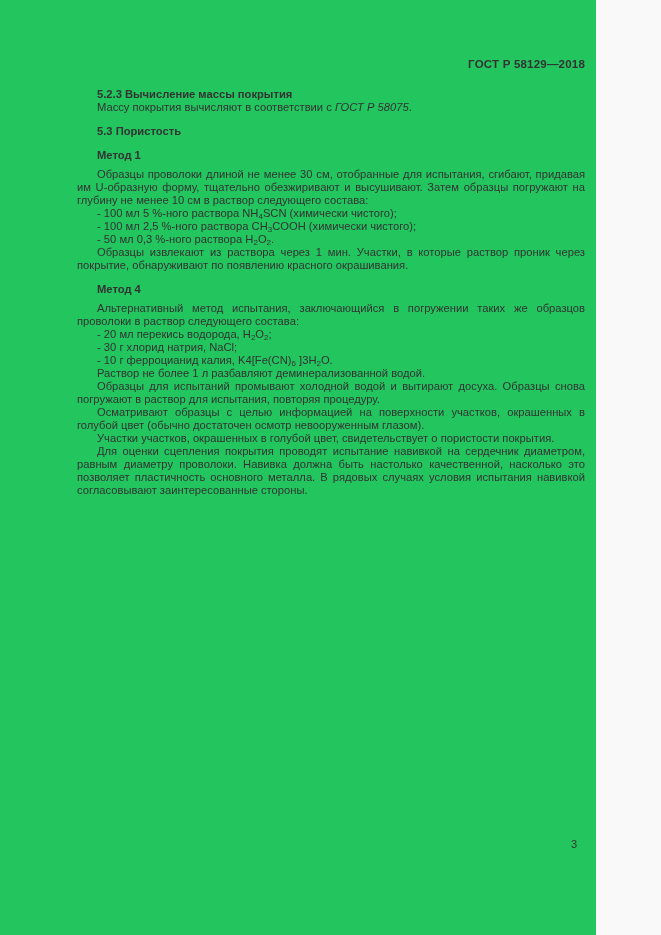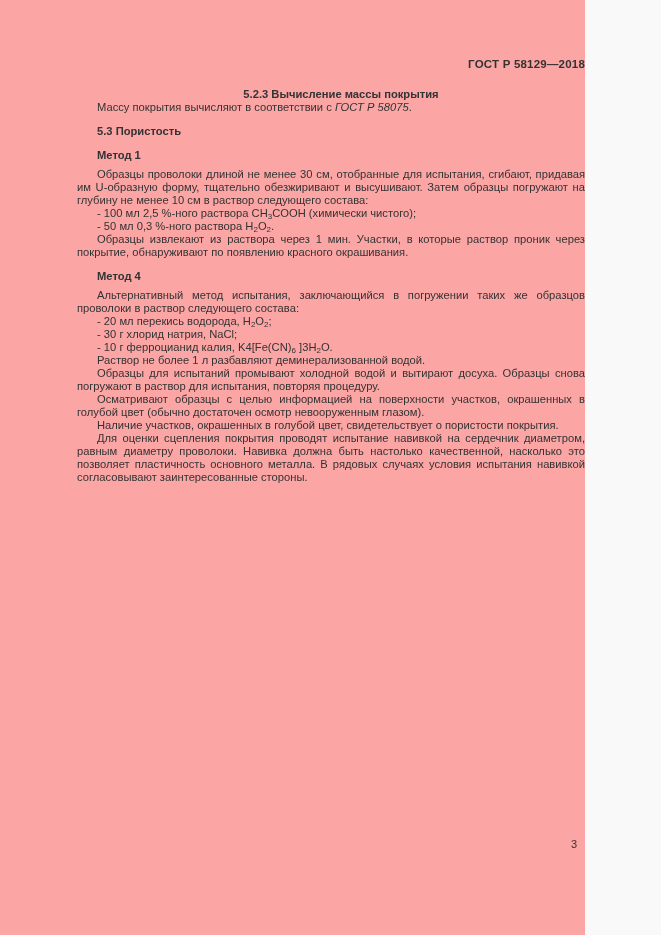--- a/index.html
+++ b/index.html
@@ -5,22 +5,23 @@
   html, body { margin: 0; padding: 0; }
   body {
     width: 661px; height: 935px;
     background: #f9f9f9;
     font-family: "Liberation Sans", "DejaVu Sans", sans-serif;
     color: #333333;
   }
   .page {
     position: relative;
     width: 585px; height: 935px;
-    background: #fca5a5;
+    background: #22c55e;
     overflow: hidden;
+    padding-left: 11px;
   }
   .doc-header {
     position: absolute;
     top: 58px; left: 77px; width: 508px;
     text-align: right;
     font-weight: bold;
     font-size: 11.5px;
     line-height: 13px;
     letter-spacing: 0.2px;
   }
@@ -39,21 +40,20 @@
   }
   .h {
     font-weight: bold;
     text-indent: 20px;
     margin-top: 11px !important;
     margin-bottom: 6px !important;
   }
   .h.h-tight {
     margin-top: 0 !important;
     margin-bottom: 0 !important;
-    text-align: center;
   }
   .content sub {
     font-size: 8px;
     line-height: 0;
     vertical-align: -2px;
   }
   .content i { font-style: italic; }
   .page-number {
     position: absolute;
     top: 838px; left: 571px;
@@ -66,29 +66,30 @@
 
 <div class="page">
   <div class="doc-header">ГОСТ Р 58129—2018</div>
 
   <div class="content">
       <p class="h h-tight"><span>5.2.3 Вычисление массы покрытия</span></p>
       <p class="body"><span>Массу покрытия вычисляют в соответствии с </span><i>ГОСТ Р 58075</i><span>.</span></p>
       <p class="h"><span>5.3 Пористость</span></p>
       <p class="h"><span>Метод 1</span></p>
       <p class="body"><span>Образцы проволоки длиной не менее 30 см, отобранные для испытания, сгибают, придавая им U-образную форму, тщательно обезжиривают и высушивают. Затем образцы погружают на глубину не менее 10 см в раствор следующего состава:</span></p>
+      <p class="body"><span>- 100 мл 5 %-ного раствора NH</span><sub>4</sub><span>SCN (химически чистого);</span></p>
       <p class="body"><span>- 100 мл 2,5 %-ного раствора CH</span><sub>3</sub><span>COOH (химически чистого);</span></p>
       <p class="body"><span>- 50 мл 0,3 %-ного раствора H</span><sub>2</sub><span>O</span><sub>2</sub><span>.</span></p>
       <p class="body"><span>Образцы извлекают из раствора через 1 мин. Участки, в которые раствор проник через покрытие, обнаруживают по появлению красного окрашивания.</span></p>
       <p class="h"><span>Метод 4</span></p>
       <p class="body"><span>Альтернативный метод испытания, заключающийся в погружении таких же образцов проволоки в раствор следующего состава:</span></p>
       <p class="body"><span>- 20 мл перекись водорода, H</span><sub>2</sub><span>O</span><sub>2</sub><span>;</span></p>
       <p class="body"><span>- 30 г хлорид натрия, NaCl;</span></p>
       <p class="body"><span>- 10 г ферроцианид калия, K4[Fe(CN)</span><sub>6</sub><span> ]3H</span><sub>2</sub><span>O.</span></p>
       <p class="body"><span>Раствор не более 1 л разбавляют деминерализованной водой.</span></p>
       <p class="body"><span>Образцы для испытаний промывают холодной водой и вытирают досуха. Образцы снова погружа­ют в раствор для испытания, повторяя процедуру.</span></p>
       <p class="body"><span>Осматривают образцы с целью информацией на поверхности участков, окрашенных в голубой цвет (обычно достаточен осмотр невооруженным глазом).</span></p>
-      <p class="body"><span>Наличие участков, окрашенных в голубой цвет, свидетельствует о пористости покрытия.</span></p>
+      <p class="body"><span>Участки участков, окрашенных в голубой цвет, свидетельствует о пористости покрытия.</span></p>
       <p class="body"><span>Для оценки сцепления покрытия проводят испытание навивкой на сердечник диаметром, равным диаметру проволоки. Навивка должна быть настолько качественной, насколько это позволяет пластич­ность основного металла. В рядовых случаях условия испытания навивкой согласовывают заинтересо­ванные стороны.</span></p>
     </div>
 
   <div class="page-number">3</div>
 </div>
 
 </body></html>

